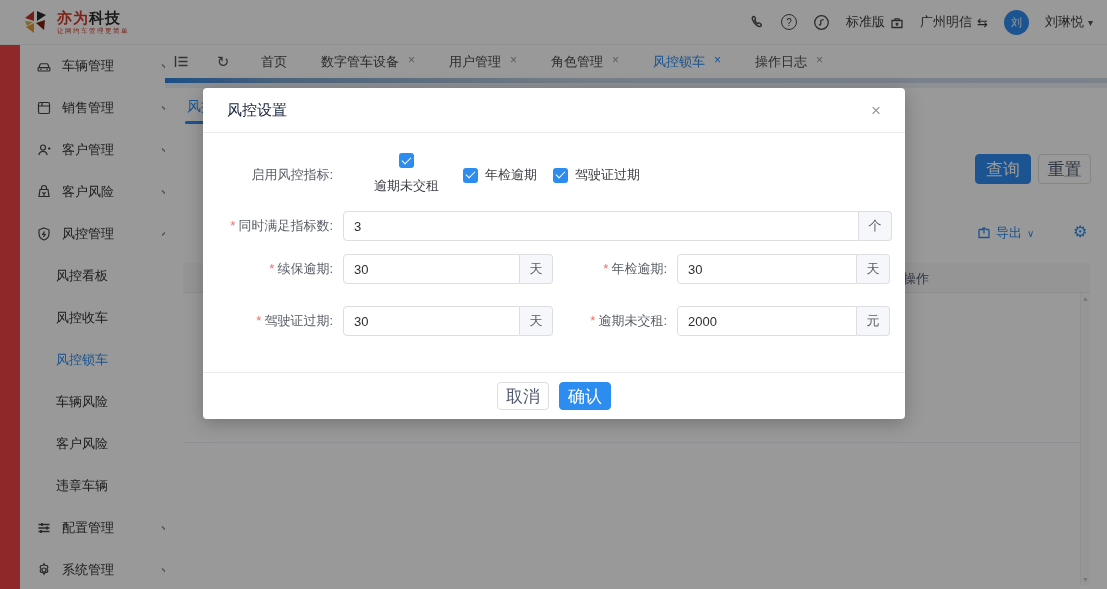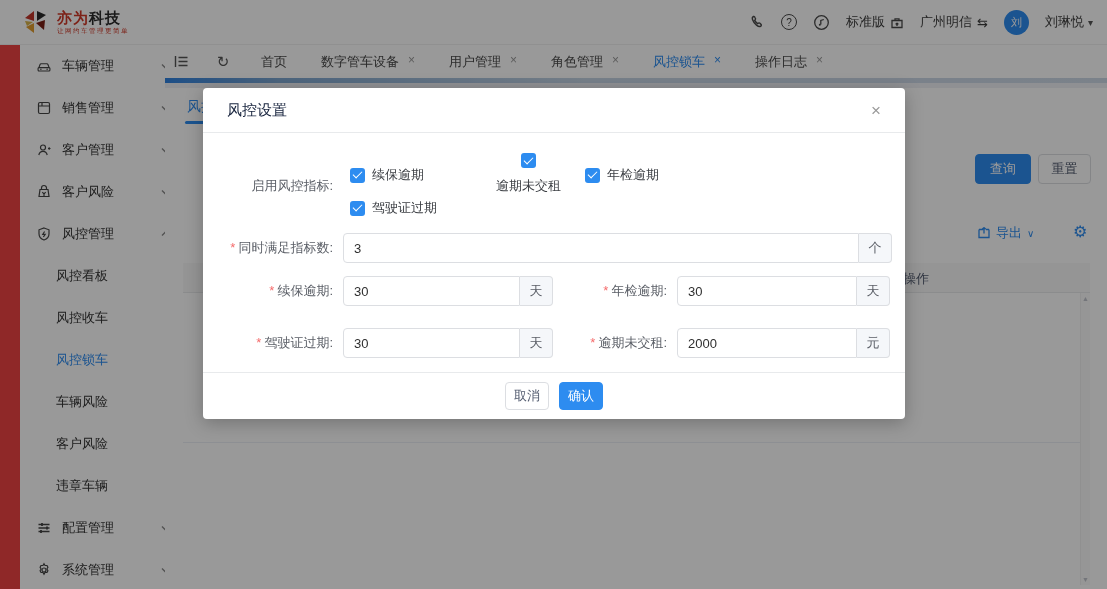--- a/index.html
+++ b/index.html
@@ -49,21 +49,21 @@
   .tab.active { color:#2d8cf0; } .tab.active .x { color:#2d8cf0; }
 
   
   .loadbar { position:absolute; left:165px; top:78px; width:942px; height:5px;
              background:linear-gradient(to right,#2f82e0 0%,#7fa8d2 12%,#c7d6e6 45%,#cdd9e6 100%); }
   .cardgap { position:absolute; left:165px; top:83px; width:942px; height:5px; background:#eef1f6; }
   .card { position:absolute; left:165px; top:88px; width:942px; height:501px; background:#fff; }
   .page-tab { position:absolute; left:22px; top:10px; font-size:14px; color:#2d8cf0; }
   .page-tab-line { position:absolute; left:20px; top:33px; width:38px; height:3px; background:#2d8cf0; border-radius:2px; }
   .btn { display:inline-flex; align-items:center; justify-content:center; border-radius:4px;
-         font-size:13px; cursor:pointer; }
+         font-size:17px; cursor:pointer; }
   .btn-primary { background:#2d8cf0; color:#fff; border:1px solid #2d8cf0; }
   .btn-plain { background:#fff; color:#515a6e; border:1px solid #dcdee2; }
   .q-btn { position:absolute; top:66px; width:56px; height:30px; }
   .toolbar-export { position:absolute; left:812px; top:136px; display:inline-flex; align-items:center;
                     gap:5px; color:#2d8cf0; font-size:13px; cursor:pointer; }
   .toolbar-gear { position:absolute; left:908px; top:134px; color:#2d8cf0; font-size:16px; cursor:pointer; }
   .thead { position:absolute; left:18px; top:175px; width:907px; height:30px; background:#f8f8f9;
            border-bottom:1px solid #e8eaec; font-size:13px; color:#515a6e; }
   .thead .op { position:absolute; left:720px; top:7px; }
   .tbody { position:absolute; left:18px; top:205px; width:907px; height:292px; background:#fff; }
@@ -347,24 +347,20 @@
   <div class="modal">
     <div class="m-header">
       <span class="m-title">风控设置</span>
       <span class="m-close">×</span>
     </div>
     <div class="m-body">
 
       <div class="f-row ind">
         <span class="f-label cb-label">启用风控指标:</span>
         <div class="ind-group">
-          <span class="ind w1">
-              <span class="cb"></span>
-              <span>续保逾期</span>
-            </span>
           <span class="ind w2">
               <span class="cb"></span>
               <span>逾期未交租</span>
             </span>
           <span class="ind w3">
               <span class="cb"></span>
               <span>年检逾期</span>
             </span>
           <span class="ind w4">
               <span class="cb"></span>

